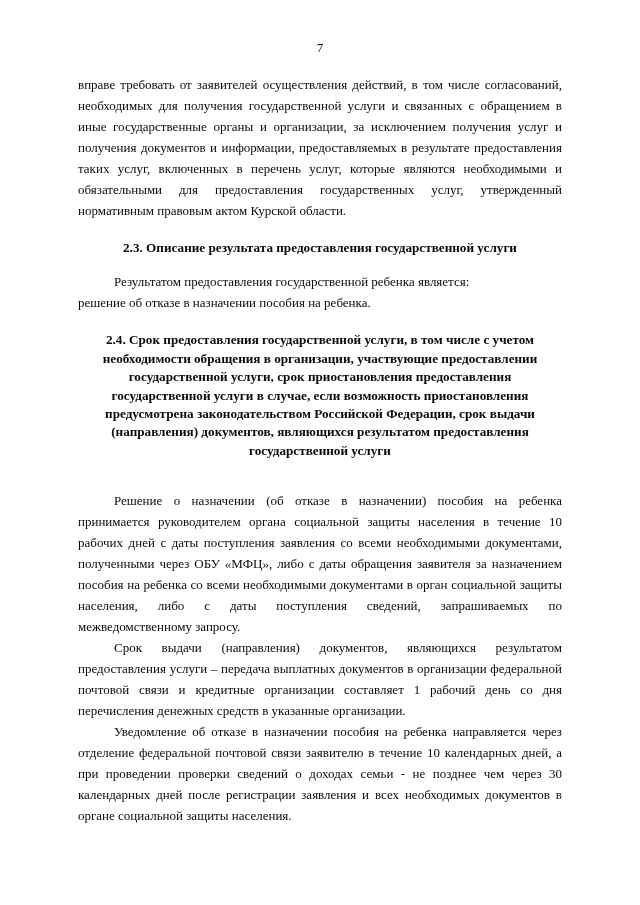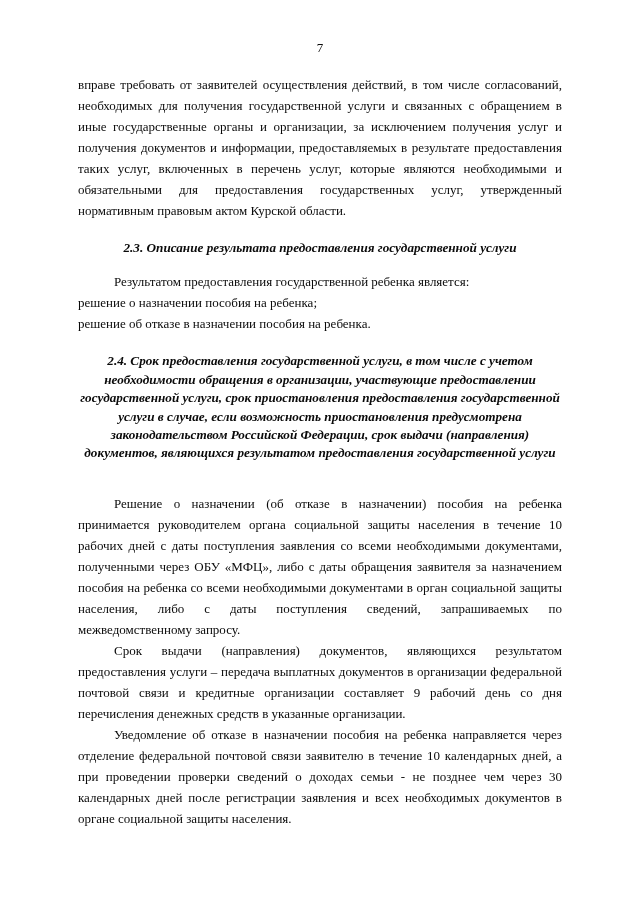--- a/index.html
+++ b/index.html
@@ -36,21 +36,20 @@
     hyphens: none;
   }
   .body-block {
     text-align: justify;
   }
   .heading {
     font-weight: bold;
     text-align: center;
     font-size: 13.2px;
     line-height: 18.4px;
-    font-style: italic;
   }
   .indent {
     text-indent: 36px;
   }
   .sp-14 { height: 14px; }
   .sp-18 { height: 18px; }
   .sp-30 { height: 30px; }
 </style>
 </head>
 <body>
@@ -61,26 +60,25 @@
 
   <p class="body-block">вправе требовать от заявителей осуществления действий, в том числе согласований, необходимых для получения государственной услуги и связанных с обращением в иные государственные органы и организации, за исключением получения услуг и получения документов и информации, предоставляемых в результате предоставления таких услуг, включенных в перечень услуг, которые являются необходимыми и обязательными для предоставления государственных услуг, утвержденный нормативным правовым актом Курской области.</p>
 
   <div class="sp-18"></div>
 
   <p class="heading">2.3. Описание результата предоставления государственной услуги</p>
 
   <div class="sp-14"></div>
 
   <p class="indent">Результатом предоставления государственной ребенка является:</p>
-  <p>решение о назначении пособия на ребенка;</p>
   <p>решение об отказе в назначении пособия на ребенка.</p>
 
   <div class="sp-18"></div>
 
   <p class="heading">2.4. Срок предоставления государственной услуги, в том числе с учетом необходимости обращения в организации, участвующие предоставлении государственной услуги, срок приостановления предоставления государственной услуги в случае, если возможность приостановления предусмотрена законодательством  Российской Федерации, срок выдачи (направления) документов, являющихся результатом предоставления государственной услуги</p>
 
   <div class="sp-30"></div>
 
   <p class="body-block indent">Решение о назначении (об отказе в назначении) пособия на ребенка принимается   руководителем органа социальной защиты населения в течение 10 рабочих дней с даты поступления заявления со всеми необходимыми документами, полученными через ОБУ «МФЦ», либо с даты обращения заявителя за назначением пособия на ребенка со всеми необходимыми документами в орган социальной защиты населения, либо с даты поступления сведений, запрашиваемых по межведомственному запросу.</p>
-  <p class="body-block indent">Срок выдачи (направления) документов, являющихся результатом предоставления услуги – передача выплатных документов в организации федеральной почтовой связи и кредитные организации составляет 9 рабочий день со дня перечисления денежных средств в указанные организации.</p>
+  <p class="body-block indent">Срок выдачи (направления) документов, являющихся результатом предоставления услуги – передача выплатных документов в организации федеральной почтовой связи и кредитные организации составляет 1 рабочий день со дня перечисления денежных средств в указанные организации.</p>
   <p class="body-block indent">Уведомление об отказе в назначении пособия на ребенка направляется через отделение федеральной почтовой связи заявителю в течение 10 календарных дней, а при проведении проверки сведений о доходах семьи - не позднее чем через 30 календарных дней после регистрации заявления и всех необходимых документов в органе социальной защиты населения.</p>
 
 </div>
 
 </body></html>

